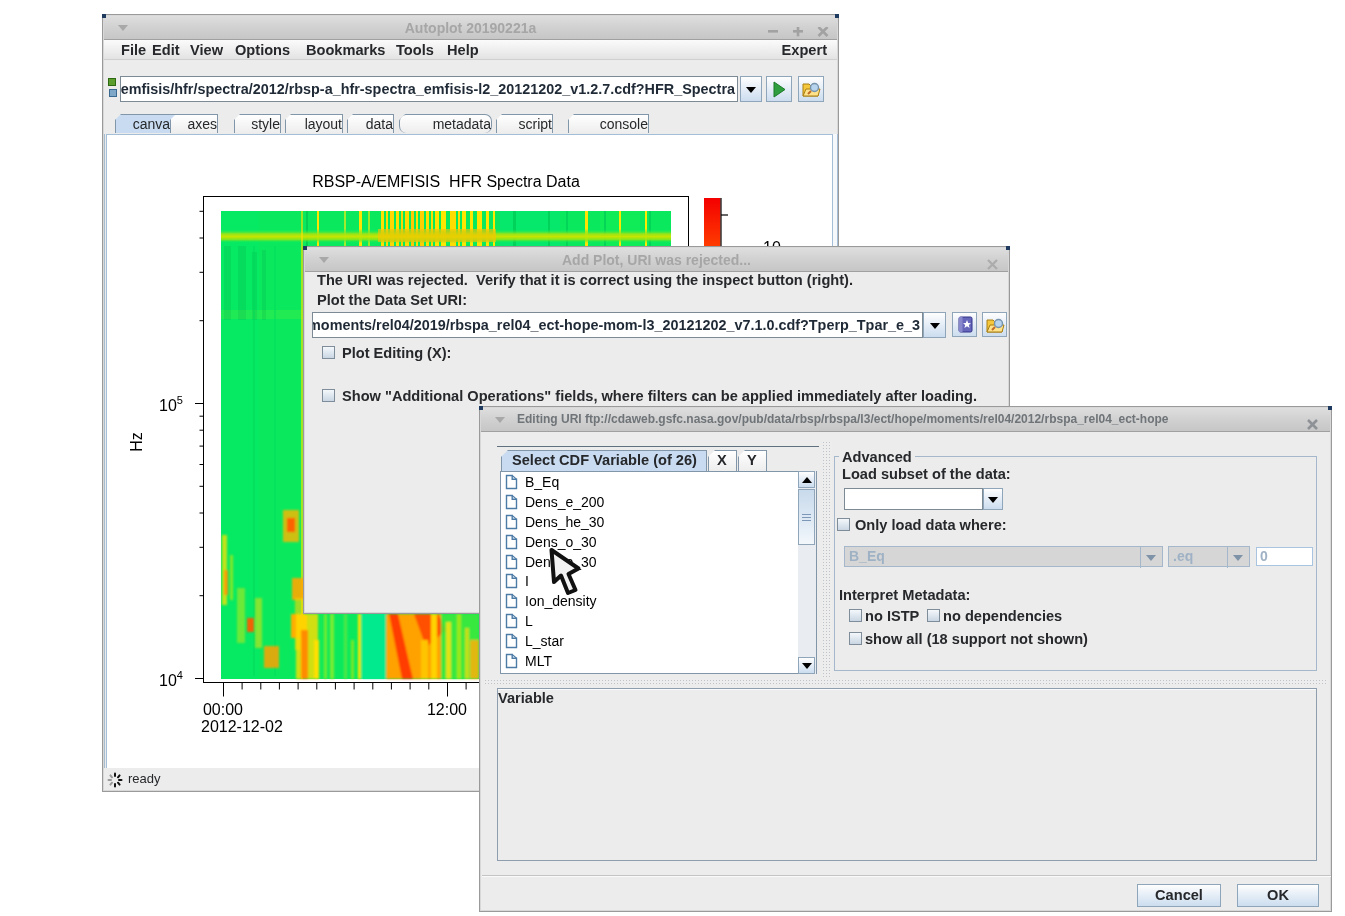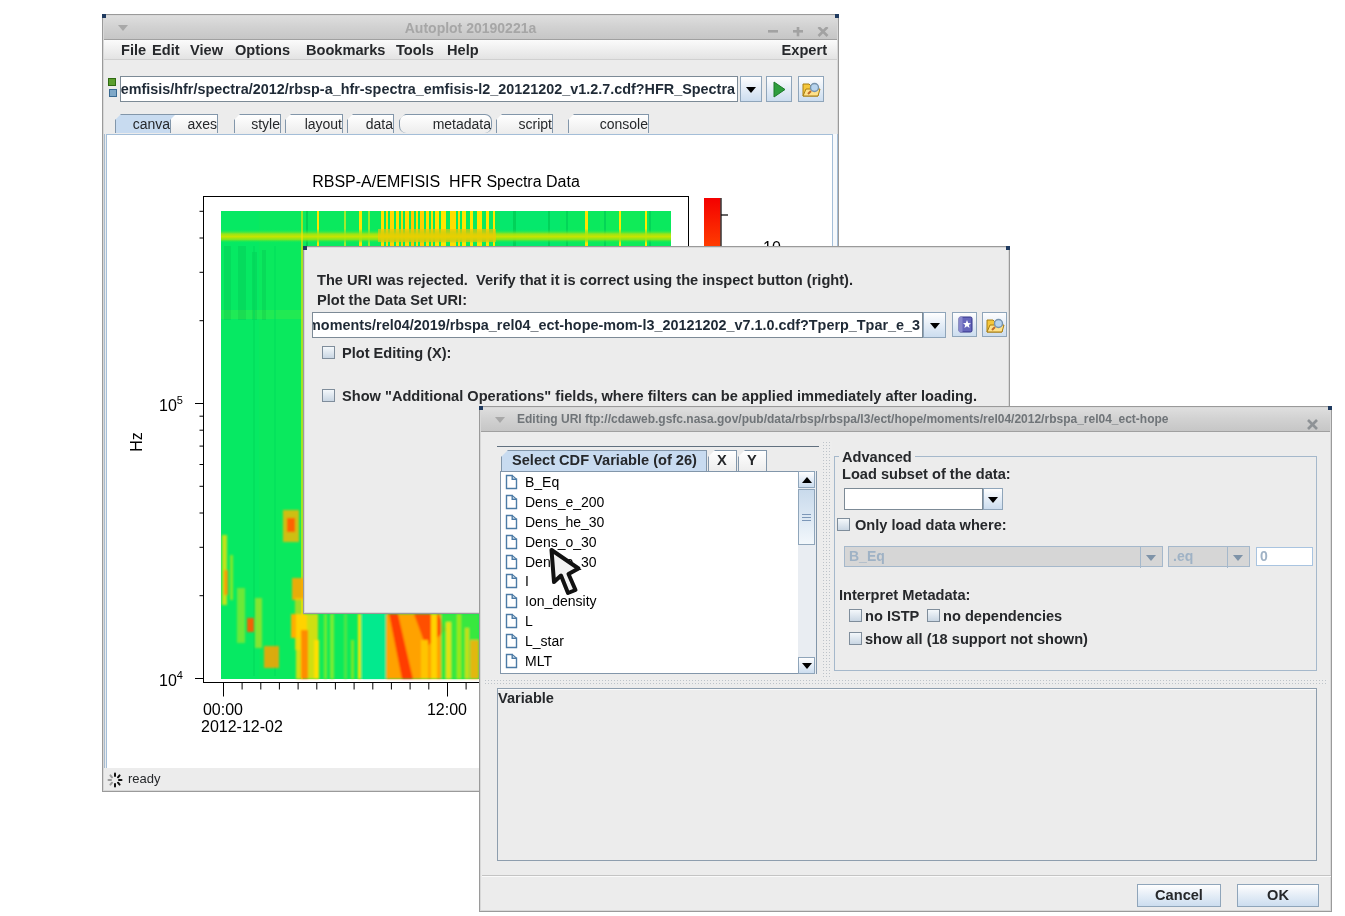--- a/index.html
+++ b/index.html
@@ -300,20 +300,30 @@
   <text x="447" y="715" font-size="16" fill="#000" text-anchor="middle">12:00</text>
   <text x="201" y="732" font-size="16" fill="#000">2012-12-02</text>
 
   <rect x="704" y="198" width="16.5" height="484" fill="url(#cbar)"></rect>
   <line x1="721" y1="198" x2="721" y2="682" stroke="#000" stroke-width="1.2"></line>
   <line x1="721" y1="215" x2="728" y2="215" stroke="#000" stroke-width="1.2"></line>
   <text x="763" y="253" font-size="16" fill="#000">10</text>
 </svg>
 
 <div class="win" id="addplot" style="left:303px; top:246px; width:707px; height:368px;">
+  <div class="titlebar">
+    <div class="tbtri" style="left:14px;"></div>
+    <div class="tbtitle" style="left:0; right:0; text-align:center;">Add Plot, URI was rejected...</div>
+    <svg class="abs" style="right:10px; top:11px;" width="11" height="11" viewBox="0 0 11 11">
+      <g stroke="#ACACAC" stroke-width="2.3">
+            <line x1="1" y1="1" x2="10" y2="10"></line>
+            <line x1="10" y1="1" x2="1" y2="10"></line>
+          </g>
+    </svg>
+  </div>
   <div class="lbl" style="left:13px; top:25px;">The URI was rejected.&nbsp; Verify that it is correct using the inspect button (right).</div>
   <div class="lbl" style="left:13px; top:45px;">Plot the Data Set URI:</div>
   <div class="tfield" style="left:8px; top:65px; width:611px; height:26px;">
     <span style="position:absolute; right:2px; top:0; line-height:24px; font-size:14.4px; white-space:nowrap;">moments/rel04/2019/rbspa_rel04_ect-hope-mom-l3_20121202_v7.1.0.cdf?Tperp_Tpar_e_3</span>
       </div>
   <div class="obtn" style="left:619px; top:65px; width:23px; height:26px;">
     <div class="tri-dn" style="left:6px; top:10px;"></div>
   </div>
   <div class="obtn" style="left:648px; top:65px; width:25px; height:25px;">
     <svg class="abs" style="left:4px; top:3px;" width="17" height="18" viewBox="0 0 17 18">

